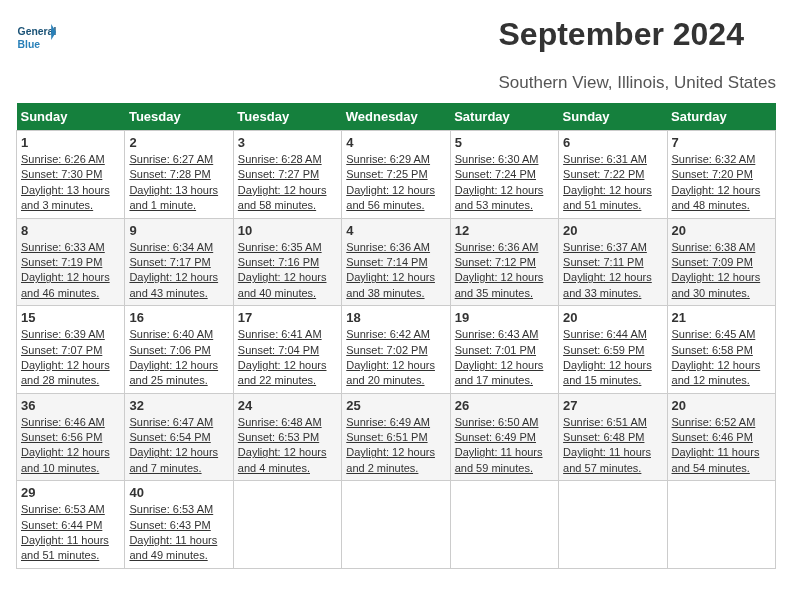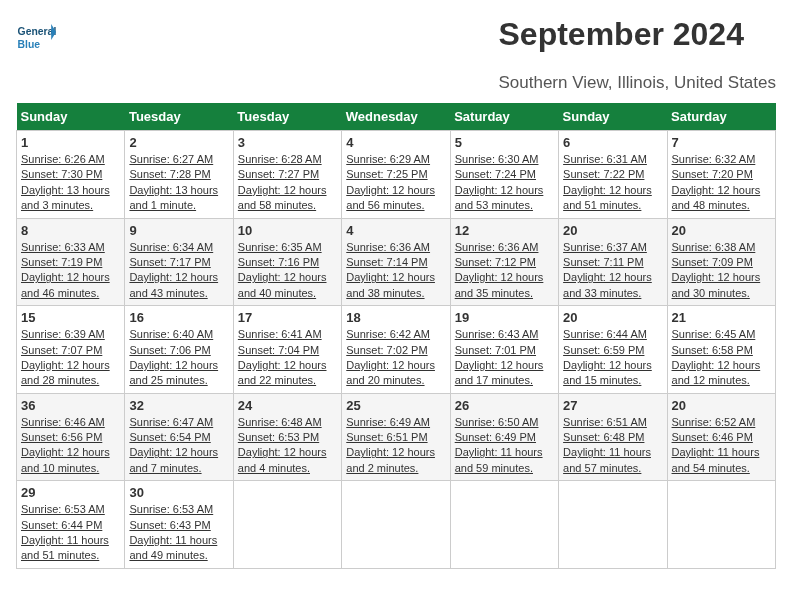--- a/index.html
+++ b/index.html
@@ -377,21 +377,21 @@
         <td>
         <span class="day-num">29</span>
         <div class="day-info">
           Sunrise: 6:53 AM<br>
           Sunset: 6:44 PM<br>
           Daylight: 11 hours<br>
           and 51 minutes.
         </div>
       </td>
         <td>
-        <span class="day-num">30</span>
+        <span class="day-num">40</span>
         <div class="day-info">
           Sunrise: 6:53 AM<br>
           Sunset: 6:43 PM<br>
           Daylight: 11 hours<br>
           and 49 minutes.
         </div>
       </td>
         <td class="empty"></td>
         <td class="empty"></td>
         <td class="empty"></td>

